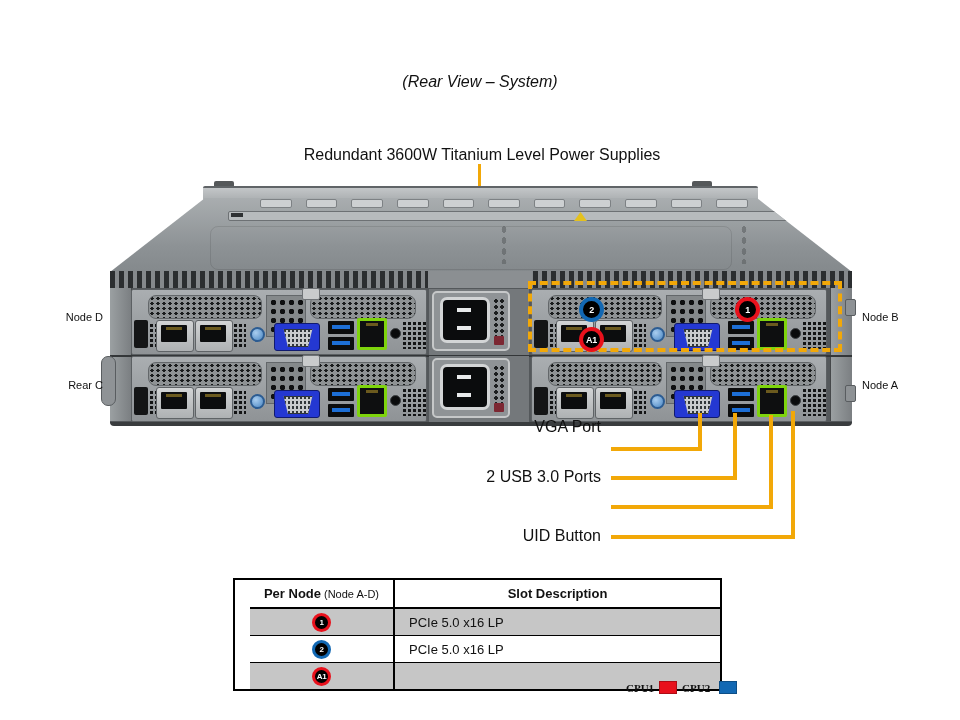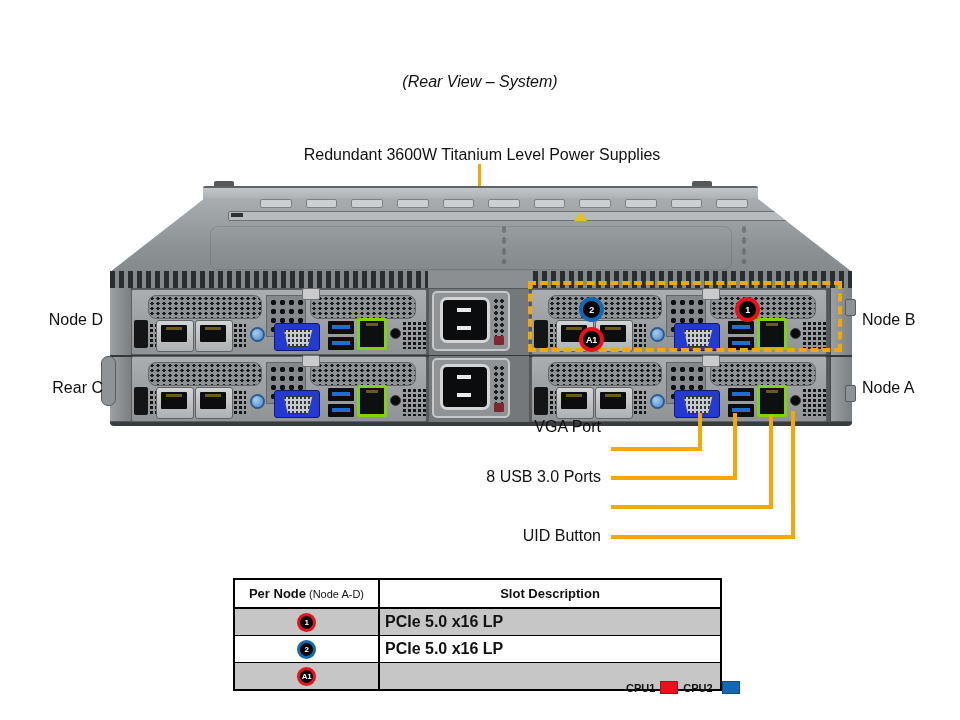--- a/index.html
+++ b/index.html
@@ -9,21 +9,21 @@
     --ink:#111;
   }
   html,body{margin:0;padding:0;background:#fff;}
   #canvas{position:relative;width:960px;height:720px;background:#fff;overflow:hidden;
           font-family:"Liberation Sans","DejaVu Sans",sans-serif;color:var(--ink);}
   .abs{position:absolute;}
 
   
   .fig-title{left:0;top:73px;width:960px;text-align:center;font-size:16px;font-style:italic;}
   .psu-label{left:0;top:146px;width:964px;text-align:center;font-size:16px;}
-  .node-label{font-size:16px;white-space:nowrap;}
+  .node-label{font-size:11px;white-space:nowrap;}
   .nl-d{left:30px;top:311px;width:73px;text-align:right;}
   .nl-c{left:30px;top:379px;width:73px;text-align:right;}
   .nl-b{left:862px;top:311px;}
   .nl-a{left:862px;top:379px;}
 
   
   .vline{width:3px;background:var(--callout);}
   .hline{height:4px;background:var(--callout);}
   .psu-line{left:478px;top:164px;height:146px;}
   .co-label{font-size:16px;white-space:nowrap;text-align:right;right:359px;width:250px;}
@@ -119,34 +119,34 @@
 
   
   .dashed-box{left:528px;top:281px;width:314px;height:71px;border:4px dashed var(--callout);box-sizing:border-box;}
   .badge{width:17px;height:17px;border-radius:50%;background:#000;color:#fff;font-weight:bold;font-size:9px;
          display:flex;align-items:center;justify-content:center;border:4px solid var(--cpu1);letter-spacing:-0.3px;}
   .ring-cpu1{border-color:var(--cpu1);} .ring-cpu2{border-color:var(--cpu2);}
   .bdg-2{left:579px;top:297px;} .bdg-1{left:735px;top:297px;} .bdg-a1{left:579px;top:327px;}
 
   
   .slot-table{left:233px;top:578px;width:489px;border:2px solid #000;box-sizing:border-box;background:#fff;}
-  .t-row{display:flex;height:26px;border-top:1px solid #000;}
+  .t-row{display:flex;height:26px;border-top:1px solid #000;margin-left:15px;}
   .t-row.hdr{border-top:none;height:27px;border-bottom:1px solid #000;}
   .t-c1{width:145px;border-right:2px solid #000;display:flex;align-items:center;justify-content:center;box-sizing:border-box;}
   .t-c2{flex:1;display:flex;align-items:center;box-sizing:border-box;}
   .hdr .t-c2{justify-content:center;font-weight:bold;font-size:13px;}
   .hdr .t-c1{font-size:13px;gap:3px;}
   .hdr-main{font-weight:bold;}
   .hdr-sub{font-size:11px;}
   .t-row.shade{background:#c6c6c6;}
-  .t-desc{font-size:16px;padding-left:5px;font-weight:bold;}
+  .t-desc{font-size:13px;padding-left:14px;}
   .t-badge{width:13px;height:13px;font-size:8px;border-width:3px;}
 
   
-  .legend{left:626px;top:681px;display:flex;align-items:center;gap:5px;}
+  .legend{left:626px;top:681px;display:flex;align-items:center;gap:5px;font-family:Liberation Serif, serif;}
   .legend-label{font-size:11px;font-weight:bold;}
   .swatch{width:18px;height:13px;border:1px solid rgba(0,0,0,0.25);box-sizing:border-box;}
   .sw-cpu1{background:var(--cpu1);} .sw-cpu2{background:var(--cpu2);margin-left:4px;}
 </style>
 </head>
 <body>
 
 <div id="canvas">
 
   <div class="abs fig-title">(Rear View – System)</div>
@@ -315,21 +315,21 @@
 
   <div class="abs node-label nl-d">Node D</div>
   <div class="abs node-label nl-c">Rear C</div>
   <div class="abs node-label nl-b">Node B</div>
   <div class="abs node-label nl-a">Node A</div>
 
   <div class="abs co-label co-vga-label">VGA Port</div>
   <div class="abs hline co-vga-h"></div>
   <div class="abs vline co-vga-v"></div>
 
-  <div class="abs co-label co-usb-label">8 USB 3.0 Ports</div>
+  <div class="abs co-label co-usb-label">2 USB 3.0 Ports</div>
   <div class="abs hline co-usb-h"></div>
   <div class="abs vline co-usb-v"></div>
 
   <div class="abs hline co-ipmi-h"></div>
   <div class="abs vline co-ipmi-v"></div>
 
   <div class="abs co-label co-uid-label">UID Button</div>
   <div class="abs hline co-uid-h"></div>
   <div class="abs vline co-uid-v"></div>
 

